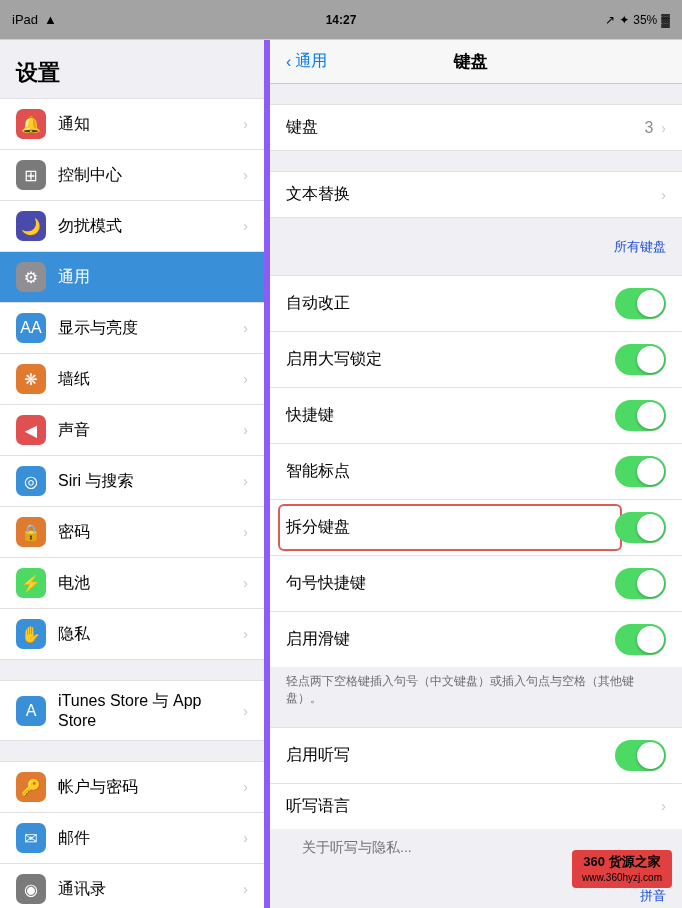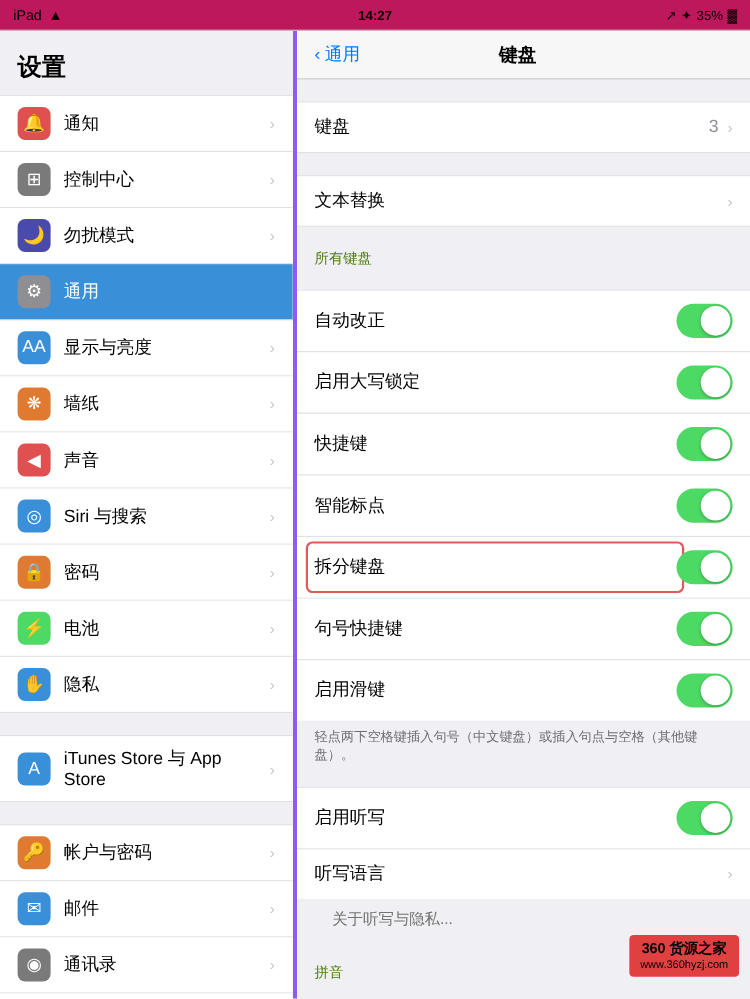--- a/index.html
+++ b/index.html
@@ -8,22 +8,22 @@
       background: #efeff4;
       width: 682px;
       height: 908px;
       overflow: hidden;
       display: flex;
       flex-direction: column;
     }
 
     
     .status-bar {
-      background: #be185d;
-      height: 28px;
+      background: #a3a3a3;
+      height: 40px;
       display: flex;
       align-items: center;
       justify-content: space-between;
       padding: 0 12px;
       font-size: 13px;
       font-weight: 500;
       border-bottom: 1px solid #d0d0d0;
     }
     .status-left { display: flex; align-items: center; gap: 6px; }
     .status-center { position: absolute; left: 50%; transform: translateX(-50%); font-size: 12px; font-weight: 600; }
@@ -33,21 +33,21 @@
     .main-layout {
       display: flex;
       flex: 1;
       overflow: hidden;
     }
 
     
     .sidebar {
       width: 270px;
       background: #efeff4;
-      border-right: 4px solid #8b5cf6;
+      border-right: 6px solid #8b5cf6;
       overflow-y: auto;
       flex-shrink: 0;
     }
 
     .sidebar-title {
       padding: 18px 16px 10px;
       font-size: 22px;
       font-weight: 600;
       color: #000;
     }
@@ -128,23 +128,24 @@
       font-weight: 600;
       margin-right: 60px;
     }
 
     
     .section {
       margin-top: 20px;
     }
     .section-header {
       font-size: 13px;
-      color: #4d7c0f;
+      color: #1d4ed8;
       padding: 0 16px 19px;
       text-transform: none;
+      text-align: right;
     }
     .section-footer {
       font-size: 12px;
       color: #6d6d72;
       padding: 6px 16px 0;
       line-height: 1.4;
     }
 
     .row {
       background: #fff;

